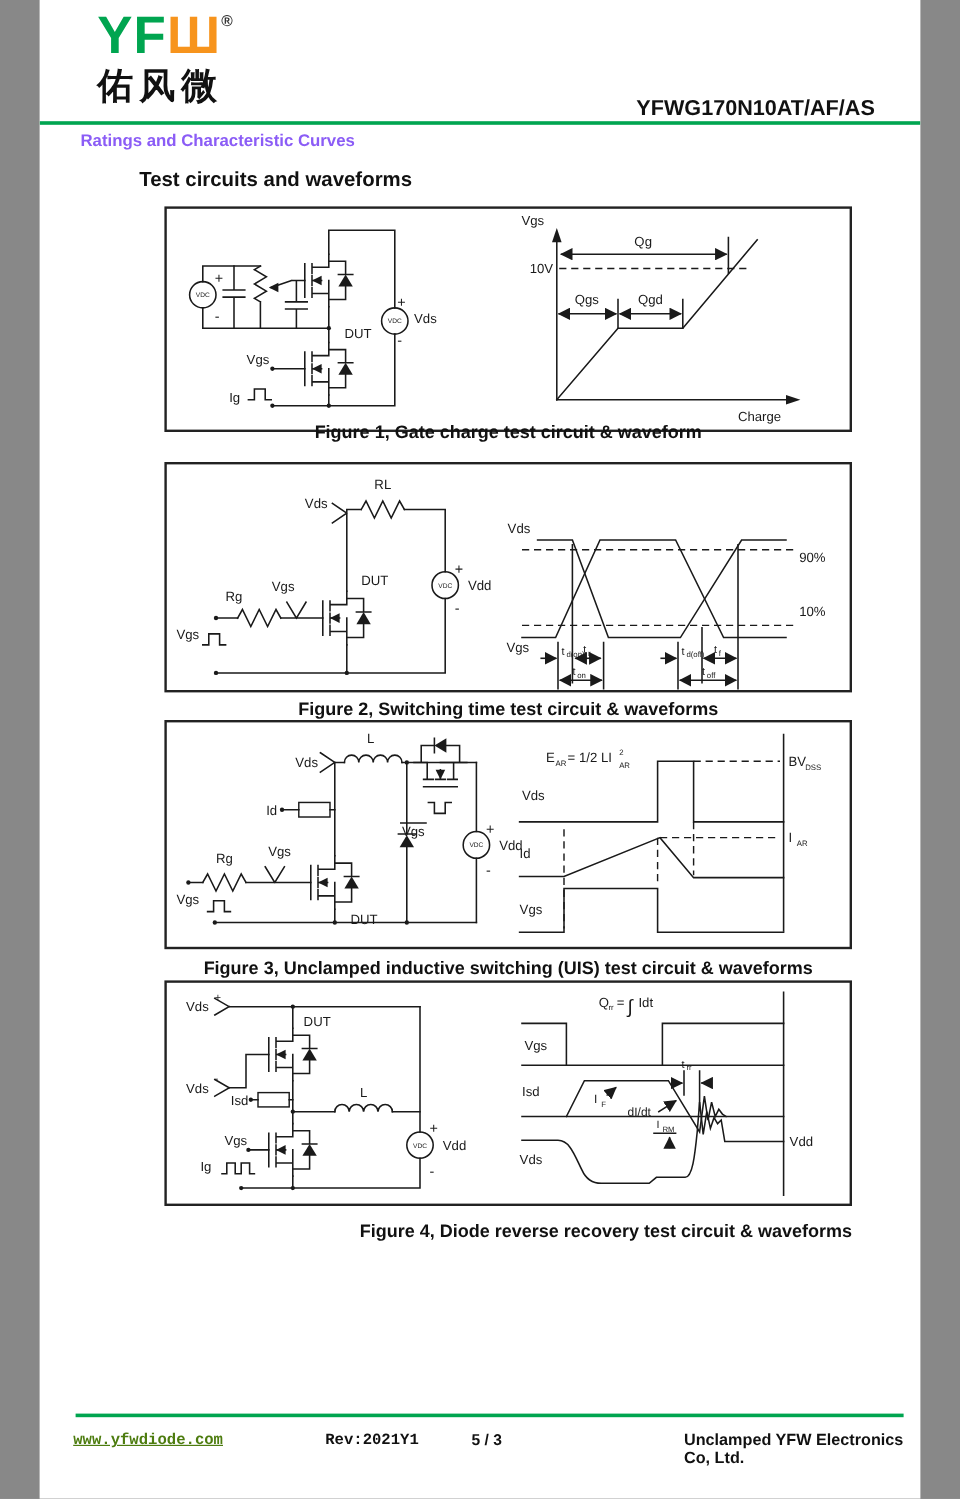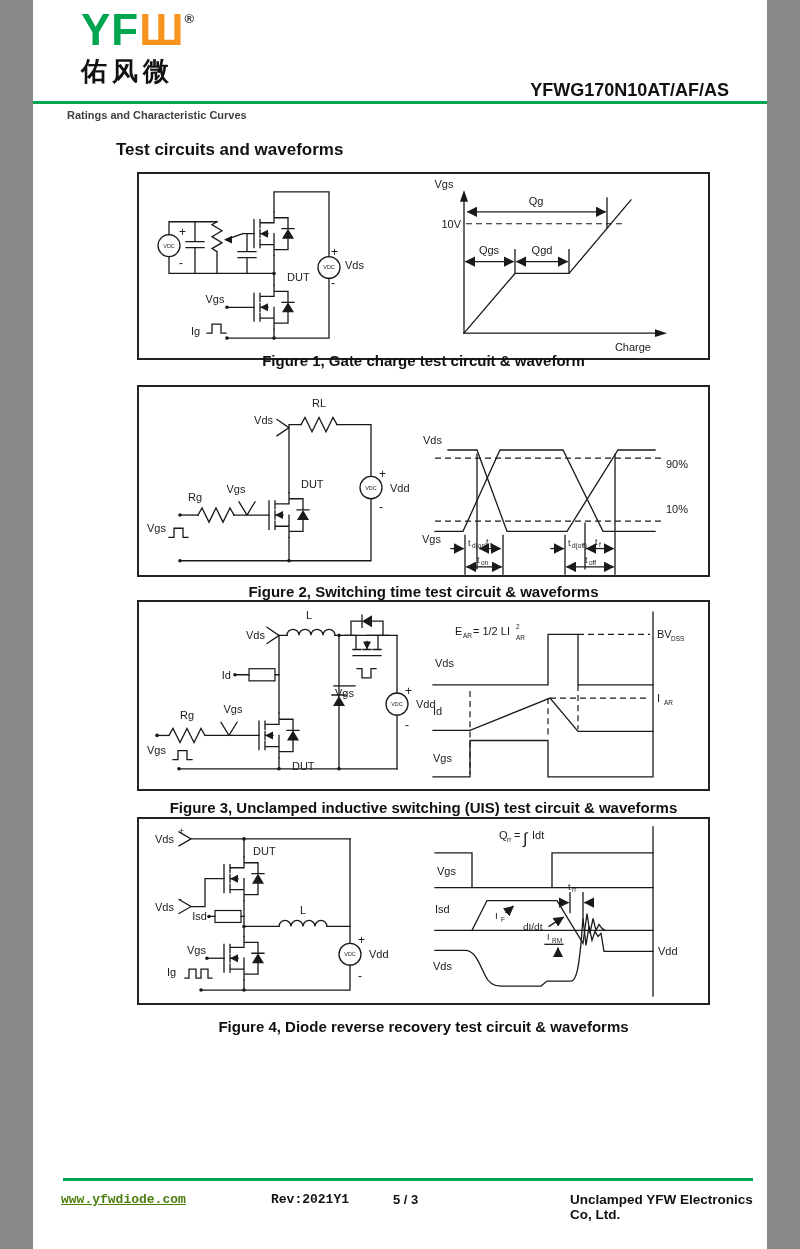--- a/index.html
+++ b/index.html
@@ -4,35 +4,35 @@
 <style>
   html,body{margin:0;padding:0;background:#888;}
   .page{position:relative;width:734px;height:1249px;background:#ffffff;margin:0 auto;
         font-family:"Liberation Sans", sans-serif;color:#1a1a1a;overflow:hidden;}
   
   .logo{position:absolute;left:48px;top:8px;line-height:1;}
   .logo-line1{font-weight:bold;font-size:44px;letter-spacing:1px;}
   .logo-yf{color:#00A550;}
   .logo-w{color:#F7941D;}
   .logo-reg{font-size:13px;color:#333;vertical-align:22px;font-weight:bold;}
-  .logo-cn{font-size:26px;font-weight:bold;color:#111;letter-spacing:5px;margin-top:6px;}
+  .logo-cn{font-size:30px;font-weight:bold;color:#111;letter-spacing:5px;margin-top:6px;}
   .part-number{position:absolute;right:38px;top:80px;font-size:18px;font-weight:bold;color:#111;}
   .green-rule{position:absolute;left:0;right:0;top:101px;height:3px;background:#00A550;}
-  .section-title{position:absolute;left:34px;top:109px;font-size:11px;font-weight:bold;color:#404040;}
+  .section-title{position:absolute;left:34px;top:109px;font-size:14px;font-weight:bold;color:#8b5cf6;}
   .page-title{position:absolute;left:71px;top:140px;font-size:17px;font-weight:bold;color:#111;margin-left:12px;}
   
   .figbox{position:absolute;left:104px;width:573px;border:2px solid #222;box-sizing:border-box;background:#fff;}
   #box1{top:172px;height:188px;}
   #box2{top:385px;height:192px;}
   #box3{top:600px;height:191px;}
   #box4{top:817px;height:188px;}
   .figbox svg{width:100%;height:100%;display:block;}
   .caption{position:absolute;left:104px;width:573px;text-align:center;font-size:15px;font-weight:600;
            color:#111;z-index:2;line-height:18px;}
-  #cap1{top:352px;} #cap2{top:583px;} #cap3{top:799px;} #cap4{top:1018px;}
+  #cap1{top:352px;} #cap2{top:583px;} #cap3{top:799px;} #cap4{top:1018px;text-align:right;}
   
   .footer-rule{position:absolute;left:30px;right:14px;top:1178px;height:3px;background:#00A550;}
   .footer-item{position:absolute;top:1192px;font-size:13px;font-weight:bold;color:#111;}
   .f-web{left:28px;color:#4d7c0f;text-decoration:underline;cursor:pointer;font-family:Liberation Mono, monospace;}
   .f-rev{left:238px;font-family:Liberation Mono, monospace;} .f-page{left:360px;} .f-co{left:537px;font-size:13.5px;}
   
   .w{stroke:#1a1a1a;stroke-width:1.3;fill:none;stroke-linecap:square;}
   .wd{stroke:#1a1a1a;stroke-width:1.2;fill:none;stroke-dasharray:6,4;}
   .fillb{fill:#1a1a1a;stroke:none;}
   .whitebox{fill:#fff;stroke:#1a1a1a;stroke-width:1.2;}

